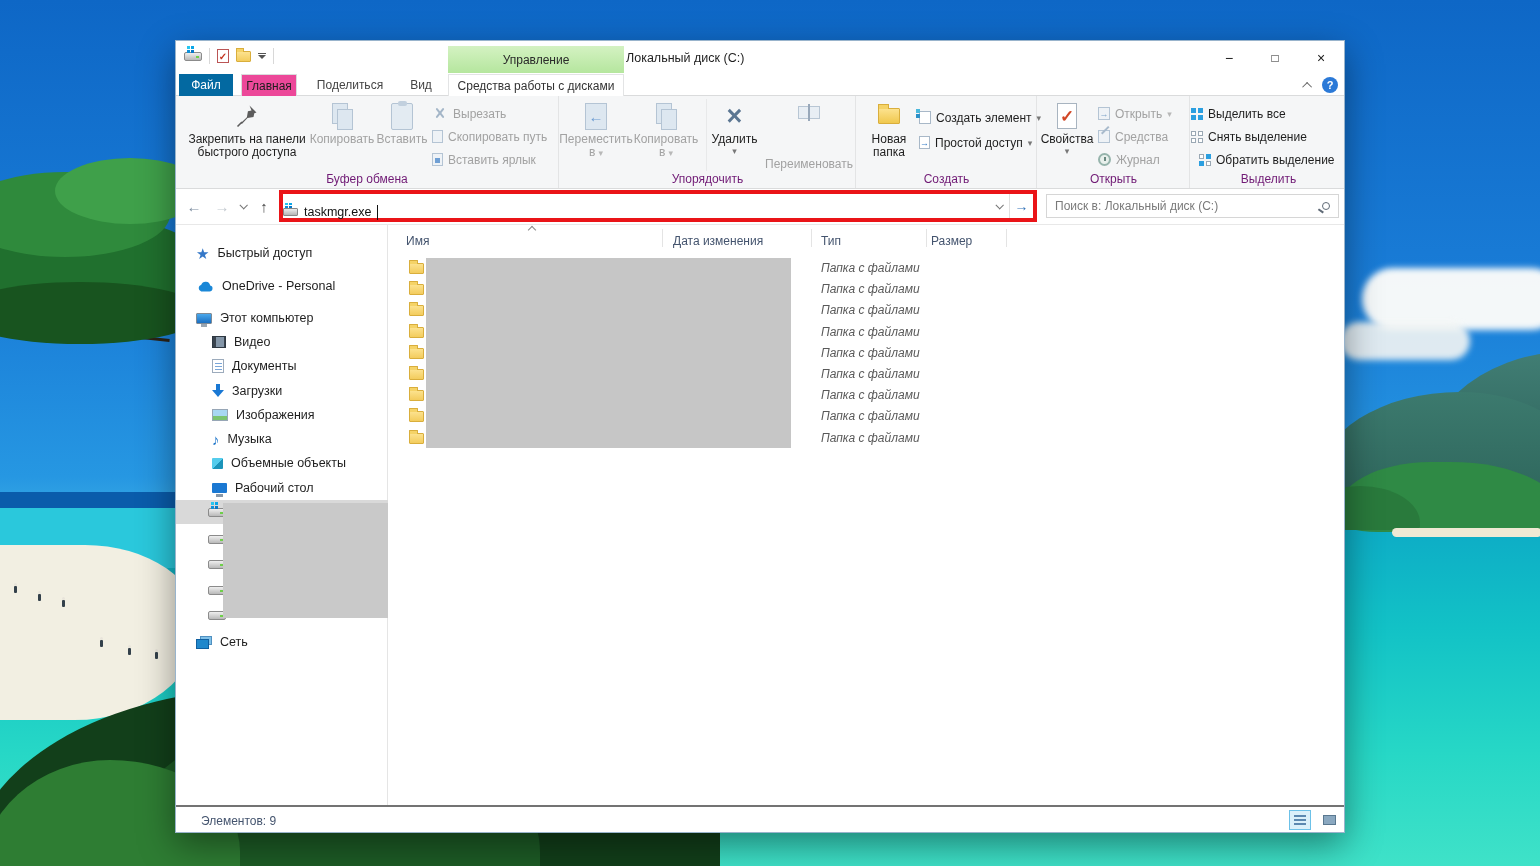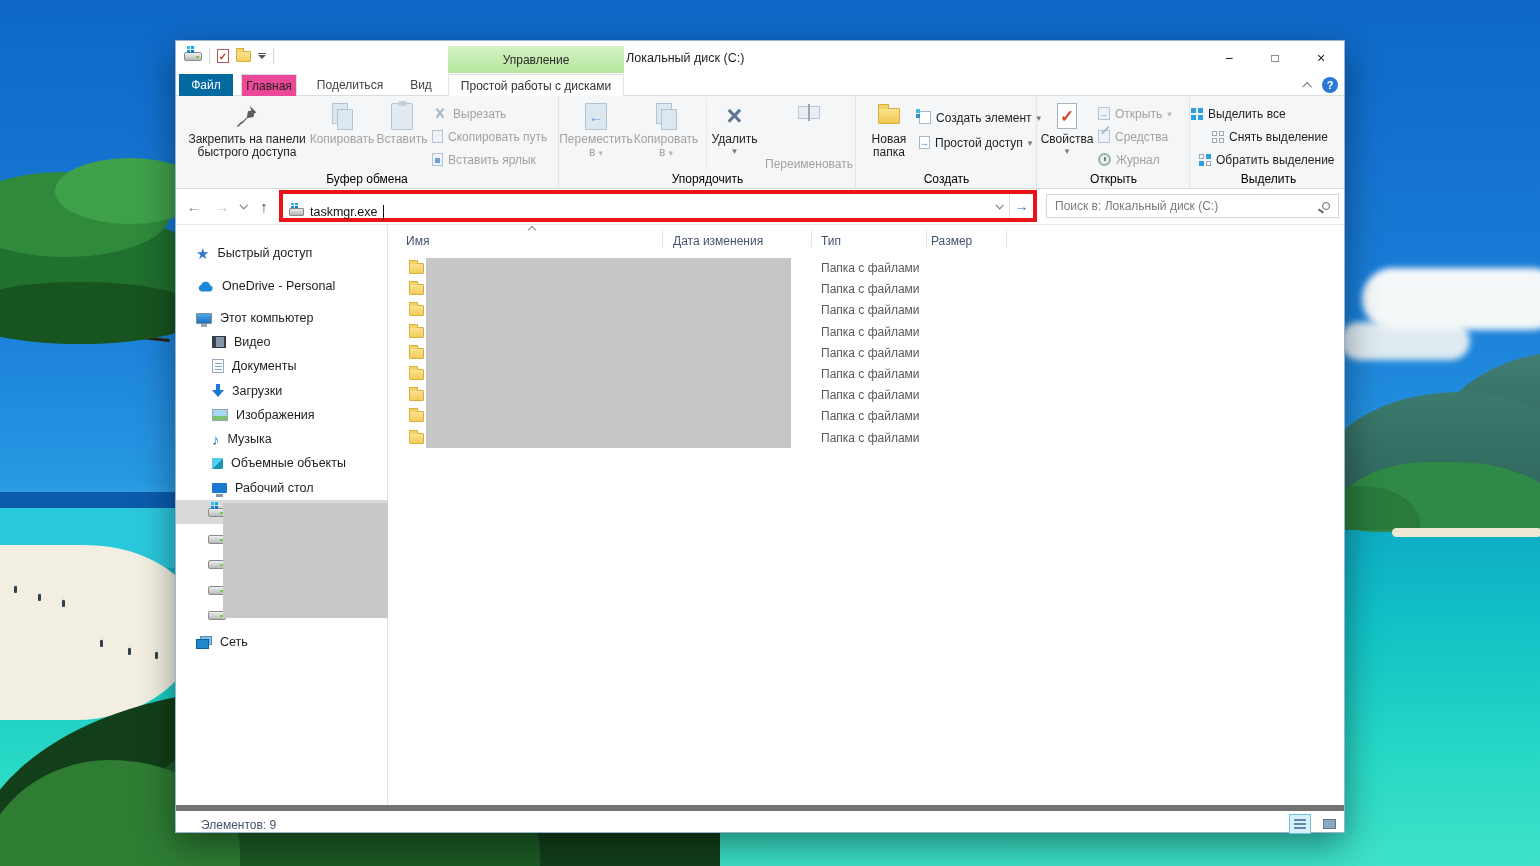--- a/index.html
+++ b/index.html
@@ -58,71 +58,71 @@
   .tab-view { left:223px; width:44px; }
   .tab-ctx { left:272px; width:176px; background:#fff; border:1px solid #e3e4e5; border-bottom:none; color:#333; }
   .tab-right { position:absolute; right:6px; top:0; height:22px; display:flex; align-items:center; gap:10px; }
   .chev-up { width:7px; height:7px; border-left:1.5px solid #666; border-top:1.5px solid #666; transform:rotate(45deg) translateY(2px); }
   .help-circle { width:16px; height:16px; border-radius:50%; background:#2b79d7; color:#fff; font-size:11px; font-weight:bold;
                  display:flex; align-items:center; justify-content:center; }
 
   
   .ribbon { position:relative; height:93px; background:#f5f6f7; border-bottom:1px solid #dadbdc; flex:none; font-size:12px; }
   .grp { position:absolute; top:0; bottom:0; border-right:1px solid #e3e4e5; }
-  .grp-label { position:absolute; bottom:2px; left:0; right:0; text-align:center; color:#000000; font-size:12px; }
+  .grp-label { position:absolute; bottom:2px; left:0; right:0; text-align:center; color:#701a75; font-size:12px; }
   .grp-clip { left:0; width:383px; }
   .grp-org { left:384px; width:296px; }
   .grp-new { left:681px; width:180px; }
   .grp-open { left:862px; width:152px; }
   .grp-sel { left:1015px; width:155px; border-right:none; }
   .bigbtn { position:absolute; top:3px; height:72px; display:flex; flex-direction:column; align-items:center; }
   .bigbtn .ic { height:34px; display:flex; align-items:center; justify-content:center; }
   .bigbtn .lbl { text-align:center; line-height:13px; color:#1e1e1e; }
   .bigbtn .lbl.dis { color:#a2a2a2; }
   .smallbtn { position:absolute; height:21px; display:flex; align-items:center; gap:5px; color:#1e1e1e; white-space:nowrap; }
   .smallbtn.dis { color:#a2a2a2; }
   .caret { font-size:9px; color:#777; }
   .caret.dis { color:#b8b8b8; }
 
   
   .navrow { position:relative; height:36px; background:#fff; flex:none; border-bottom:1px solid #e8e8e8; }
   .nav-ic { position:absolute; top:0; height:34px; display:flex; align-items:center; justify-content:center; font-size:15px; }
   .addr-wrap { position:absolute; left:103px; top:1px; width:758px; height:32px; border:4px solid #ea1418; background:#fff; display:flex; align-items:stretch; }
-  .addr-field { flex:1; display:flex; align-items:center; padding-left:6px; gap:6px; font-size:12.5px; color:#111;margin-top:12px; }
+  .addr-field { flex:1; display:flex; align-items:center; gap:6px; font-size:12.5px; color:#111;margin-top:12px; }
   .addr-cursor { width:1px; height:15px; background:#111; }
   .addr-caret-btn { width:20px; display:flex; align-items:center; justify-content:center; }
   .chev-dn { width:6px; height:6px; border-right:1.3px solid #777; border-bottom:1.3px solid #777; transform:rotate(45deg) translateY(-1px); }
   .addr-go { width:24px; border-left:1px solid #e0e0e0; display:flex; align-items:center; justify-content:center; color:#3272b8; font-size:14px; }
   .searchbox { position:absolute; left:870px; top:5px; width:293px; height:24px; border:1px solid #d6d6d6; background:#fff;
                display:flex; align-items:center; padding:0 26px 0 8px; font-size:12px; color:#7a7a7a; }
   .mag { position:absolute; right:8px; top:7px; width:8px; height:8px; border:1.5px solid #5f6a76; border-radius:50%; }
   .mag:after { content:""; position:absolute; left:-5px; top:7px; width:6px; height:1.5px; background:#5f6a76; transform:rotate(35deg); }
 
   
   .content { position:relative; flex:1; background:#fff; }
   .sidebar { position:absolute; left:0; top:0; bottom:0; width:212px; border-right:1px solid #e5e5e5; }
   .sb-item { position:absolute; height:24px; display:flex; align-items:center; gap:8px; font-size:12.5px; color:#1e1e1e; }
   .sb-sel { position:absolute; left:0; width:212px; height:24px; background:#d9d9d9; }
   .sb-redact { position:absolute; left:47px; top:278px; width:165px; height:115px; background:#c9c9c9; }
   .main { position:absolute; left:213px; top:0; right:0; bottom:0; }
   .cols { position:absolute; left:0; top:0; right:0; height:26px; font-size:12px; color:#44546e; }
   .col-h { position:absolute; top:9px; }
   .col-sep { position:absolute; top:4px; width:1px; height:18px; background:#e4e4e4; }
   .sort-chev { position:absolute; left:140px; top:2px; width:6px; height:6px; border-left:1.2px solid #8a8a8a; border-top:1.2px solid #8a8a8a; transform:rotate(45deg); }
-  .rows { position:absolute; left:0; top:33px; right:0; }
+  .rows { position:absolute; left:0; top:33px; right:0;font-style:italic; }
   .row { position:relative; height:21.2px; }
   .row-type { position:absolute; left:432px; top:3px; font-size:12px; color:#595959; }
   .folder-ico { position:absolute; left:20px; top:5px; width:15px; height:11px;
                 background:linear-gradient(180deg,#fce28e,#f3cc5d); border:1px solid #d9ae3c; border-radius:1px; }
   .folder-ico:before { content:""; position:absolute; top:-4px; left:-1px; width:7px; height:3px;
                 background:#f5d367; border:1px solid #d9ae3c; border-bottom:none; border-radius:1px 1px 0 0; }
   .main-redact { position:absolute; left:37px; top:33px; width:365px; height:190px; background:#c6c6c6; }
 
   
-  .statusbar { position:relative; height:27px; flex:none; background:#fff; border-top:6px solid #737373;text-align:right; }
+  .statusbar { position:relative; height:27px; flex:none; background:#fff; border-top:2px solid #737373;text-align:right; }
   .status-text { position:absolute; left:25px; top:7px; font-size:12px; color:#44546e; }
   .view-btns { position:absolute; right:4px; top:3px; display:flex; gap:7px; }
   .vb { width:22px; height:20px; display:flex; align-items:center; justify-content:center; }
   .vb.sel { border:1px solid #6cc1e8; background:#d9f0fa; }
   .vb-details { width:12px; height:11px; background:repeating-linear-gradient(180deg,#5a88b0 0 2px,transparent 2px 4px); }
   .vb-thumbs { width:13px; height:10px; background:#8aa8c0; border:1px solid #5a7890; }
 
   
   .i-drive { position:relative; width:18px; height:9px; background:linear-gradient(180deg,#efefef,#b9b9b9); border:1px solid #8b8b8b; border-radius:2px; }
   .i-drive:after { content:""; position:absolute; right:2px; top:3px; width:3px; height:2px; background:#6fcf4a; }
@@ -248,21 +248,21 @@
         <div class="wc-btn max">□</div>
         <div class="wc-btn">×</div>
       </div>
     </div>
 
     <div class="tabrow">
       <div class="tab tab-file">Файл</div>
       <div class="tab tab-home">Главная</div>
       <div class="tab tab-share">Поделиться</div>
       <div class="tab tab-view">Вид</div>
-      <div class="tab tab-ctx">Простой работы с дисками</div>
+      <div class="tab tab-ctx">Средства работы с дисками</div>
       <div class="tab-right">
         <span class="chev-up"></span>
         <span class="help-circle">?</span>
       </div>
     </div>
 
     <div class="ribbon">
 
       <div class="grp grp-clip">
         <div class="bigbtn" style="left:10px;width:122px;">
@@ -379,21 +379,21 @@
       <div class="grp grp-sel">
         <div class="smallbtn" style="left:0;top:7px;">
           <span class="i-grid">
               <i class="a sq-f"></i>
               <i class="b sq-f"></i>
               <i class="c sq-f"></i>
               <i class="d sq-f"></i>
             </span>
           <span>Выделить все</span>
         </div>
-        <div class="smallbtn" style="left:21px;top:30px;">
+        <div class="smallbtn" style="left:0;top:30px;">
           <span class="i-grid">
               <i class="a sq-o"></i>
               <i class="b sq-o"></i>
               <i class="c sq-o"></i>
               <i class="d sq-o"></i>
             </span>
           <span>Снять выделение</span>
         </div>
         <div class="smallbtn" style="left:8px;top:53px;">
           <span class="i-grid">

